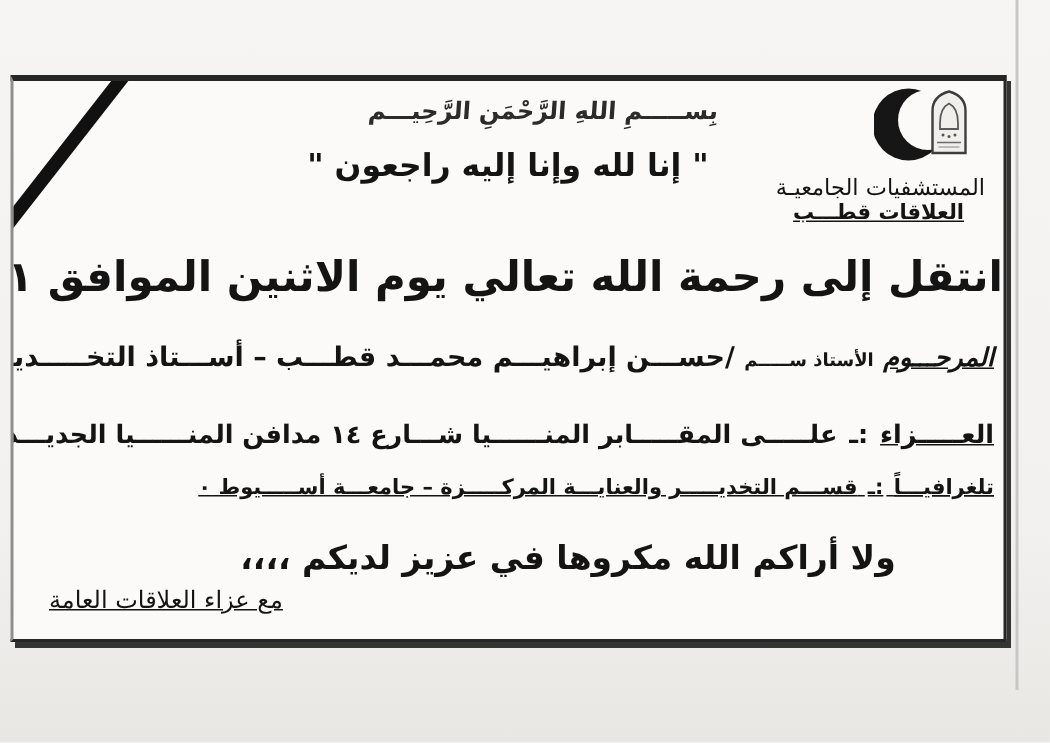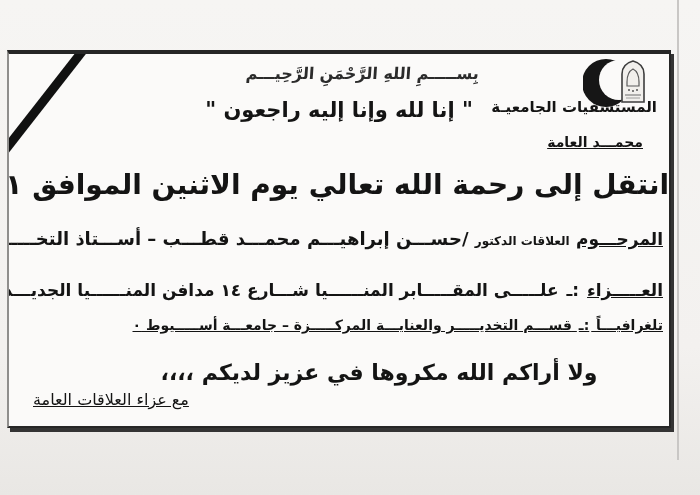--- a/index.html
+++ b/index.html
@@ -28,37 +28,37 @@
     position:absolute;left:240px;top:10px;width:230px;
     text-align:center;font-size:16px;font-weight:bold;color:#2b2b2b;
     transform:skewX(-4deg);white-space:nowrap;
   }
   .istirja{
     position:absolute;left:165px;top:44px;width:330px;
     text-align:center;font-size:21px;font-weight:bold;white-space:nowrap;
   }
   .logo{position:absolute;right:20px;top:2px;width:66px;height:54px;}
   .org{
-    position:absolute;right:12px;top:44px;font-size:15px;font-weight:bold;
+    position:absolute;right:12px;top:62px;font-size:15px;font-weight:normal;
     white-space:nowrap;
   }
   .dept{
     position:absolute;right:26px;top:80px;font-size:14px;font-weight:bold;
     text-decoration:underline;white-space:nowrap;
   }
   .heading{
     position:absolute;right:0;left:0;top:114px;
     text-align:center;font-size:28px;font-weight:800;white-space:nowrap;
   }
   .line{
     position:absolute;right:6px;left:4px;direction:rtl;text-align:right;
     white-space:nowrap;font-weight:bold;
   }
   .deceased{top:174px;font-size:18px;}
-  .deceased .lbl{font-size:17px;text-decoration:underline;}
+  .deceased .lbl{font-size:17px;text-decoration:underline;font-style:italic;}
   .deceased .ttl{font-size:12px;font-weight:bold;}
   .deceased .nm{font-size:18px;}
   .azaa{top:226px;font-size:17px;}
   .tele{top:263px;font-size:14px;text-decoration:underline;}
   .lbl-u{text-decoration:underline;}
   .sep{padding:0 2px;}
   .prayer{
     position:absolute;right:60px;left:140px;top:306px;
     text-align:center;font-size:22px;font-weight:bold;white-space:nowrap;
   }
@@ -92,27 +92,27 @@
         <circle cx="50" cy="35" r="1" fill="#555"></circle>
         <circle cx="54" cy="34" r="1" fill="#555"></circle>
         <line x1="42" y1="39" x2="58" y2="39" stroke="#6a6a6a" stroke-width="1"></line>
         <line x1="43" y1="42" x2="57" y2="42" stroke="#8a8a8a" stroke-width="0.8"></line>
       </g>
     </svg>
   </div>
 
   <div class="org">المستشفيات الجامعيـة</div>
 
-  <div class="dept">محمـــد العامة</div>
+  <div class="dept">العلاقات قطـــب</div>
 
   <div class="heading">انتقل إلى رحمة الله تعالي يوم الاثنين الموافق ٢٠٢١/٢/١م</div>
 
   <div class="line deceased">
     <span class="lbl">المرحـــوم</span>
-    <span class="ttl">العلاقات الدكتور</span>
+    <span class="ttl">الأستاذ ســـــم</span>
     <span class="nm">/حســـن إبراهيـــم محمـــد قطـــب – أســـتاذ التخـــــدير والعنايـــة المـــركزة</span>
   </div>
 
   <div class="line azaa">
     <span class="lbl-u">العـــــزاء</span>
     <span class="sep">:ـ</span>
     <span>علـــــى المقـــــابر المنــــــيا شـــارع ١٤ مدافن المنــــــيا الجديـــدة ٠</span>
   </div>
 
   <div class="line tele">

